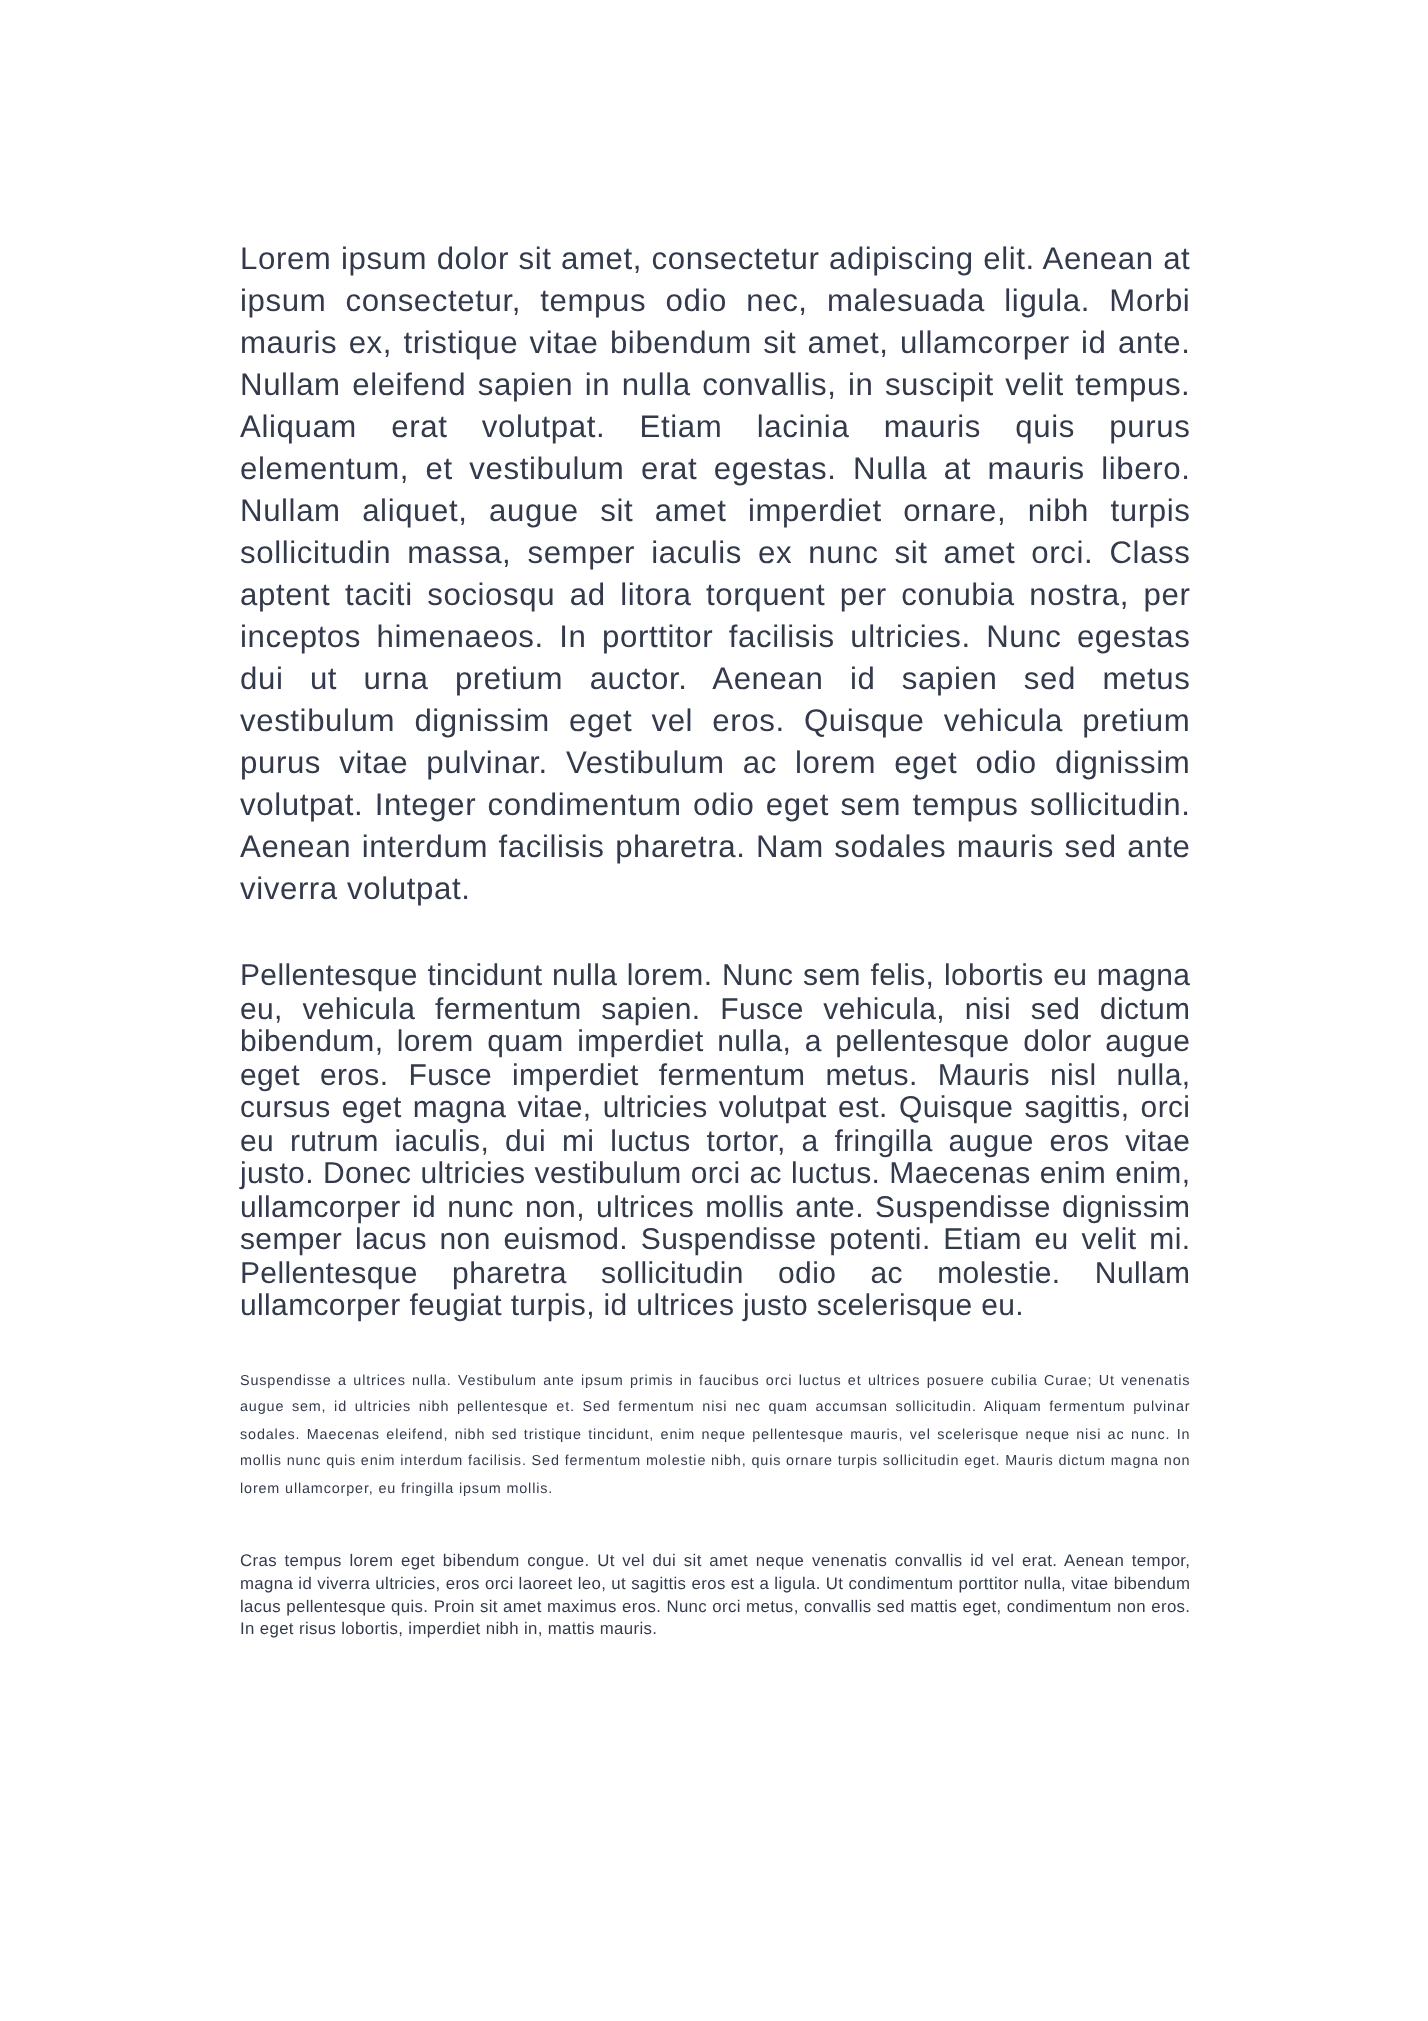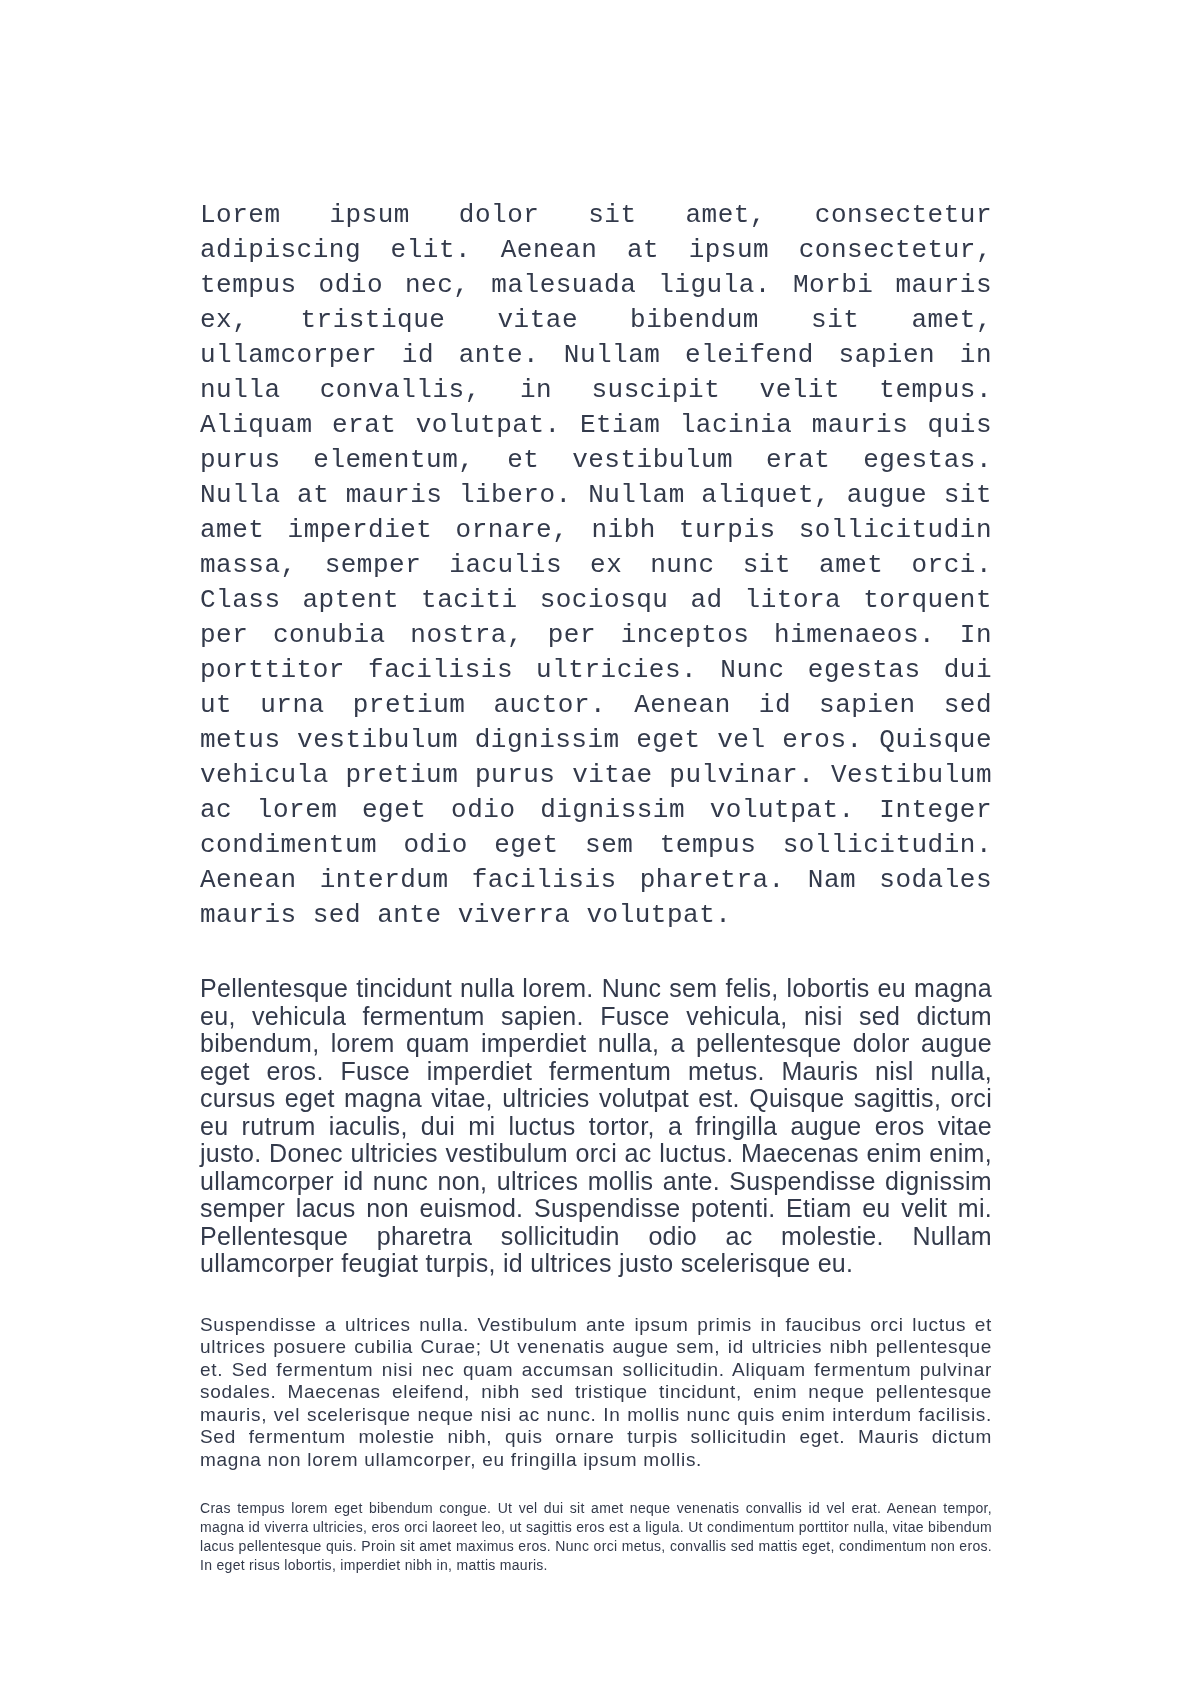--- a/index.html
+++ b/index.html
@@ -26,33 +26,32 @@
     margin: 0;
     text-align: justify;
     font-weight: 300;
     font-kerning: normal;
   }
   .para-lead {
     font-size: 26px;
     line-height: 35px;
     letter-spacing: 0.5px;
     margin-bottom: 42px;
-    font-family: Liberation Mono, monospace;
   }
   .para-second {
     font-size: 25px;
     line-height: 27.5px;
     letter-spacing: 0.3px;
     margin-bottom: 36px;
   }
   .para-third {
-    font-size: 19px;
+    font-size: 12px;
     line-height: 22.5px;
     letter-spacing: 0.7px;
-    margin-bottom: 28px;
+    margin-bottom: 40px;
   }
   .para-fourth {
     font-size: 14px;
     line-height: 19px;
     letter-spacing: 0.3px;
     margin-bottom: 0;
   }
 </style>
 </head>
 <body style="background: rgb(255, 255, 255);">

